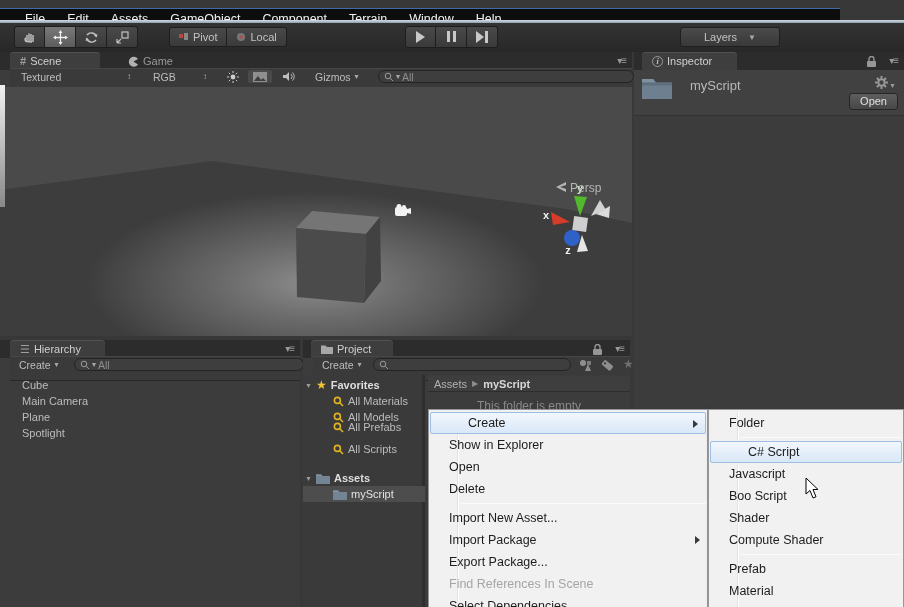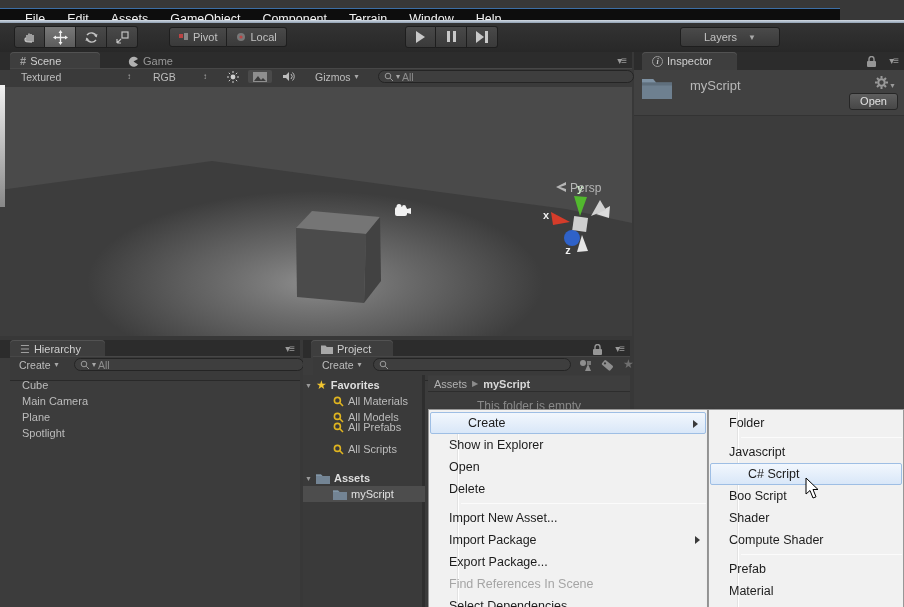--- a/index.html
+++ b/index.html
@@ -456,22 +456,22 @@
     </div>
     <div class="witem"><span>Export Package...</span></div>
     <div class="witem dis"><span>Find References In Scene</span></div>
     <div class="witem"><span>Select Dependencies</span></div>
   </div>
 
   <div class="abs wmenu" style="left:708px; top:409px; width:196px; height:210px;">
     <div class="gutterline"></div>
     <div class="witem"><span>Folder</span></div>
     <div class="wsep"></div>
+    <div class="witem hl"><span>C# Script</span></div>
     <div class="witem"><span>Javascript</span></div>
-    <div class="witem hl"><span>C# Script</span></div>
     <div class="witem"><span>Boo Script</span></div>
     <div class="witem"><span>Shader</span></div>
     <div class="witem"><span>Compute Shader</span></div>
     <div class="wsep"></div>
     <div class="witem"><span>Prefab</span></div>
     <div class="witem"><span>Material</span></div>
   </div>
 
   <svg class="abs" style="left:805px; top:477px;" width="16" height="23" viewBox="0 0 16 23">
     <polygon points="1,1 1,17 5,13.5 8,21 11,19.8 8,12.5 13,12.5" fill="#fff" stroke="#000" stroke-width="1"></polygon>

